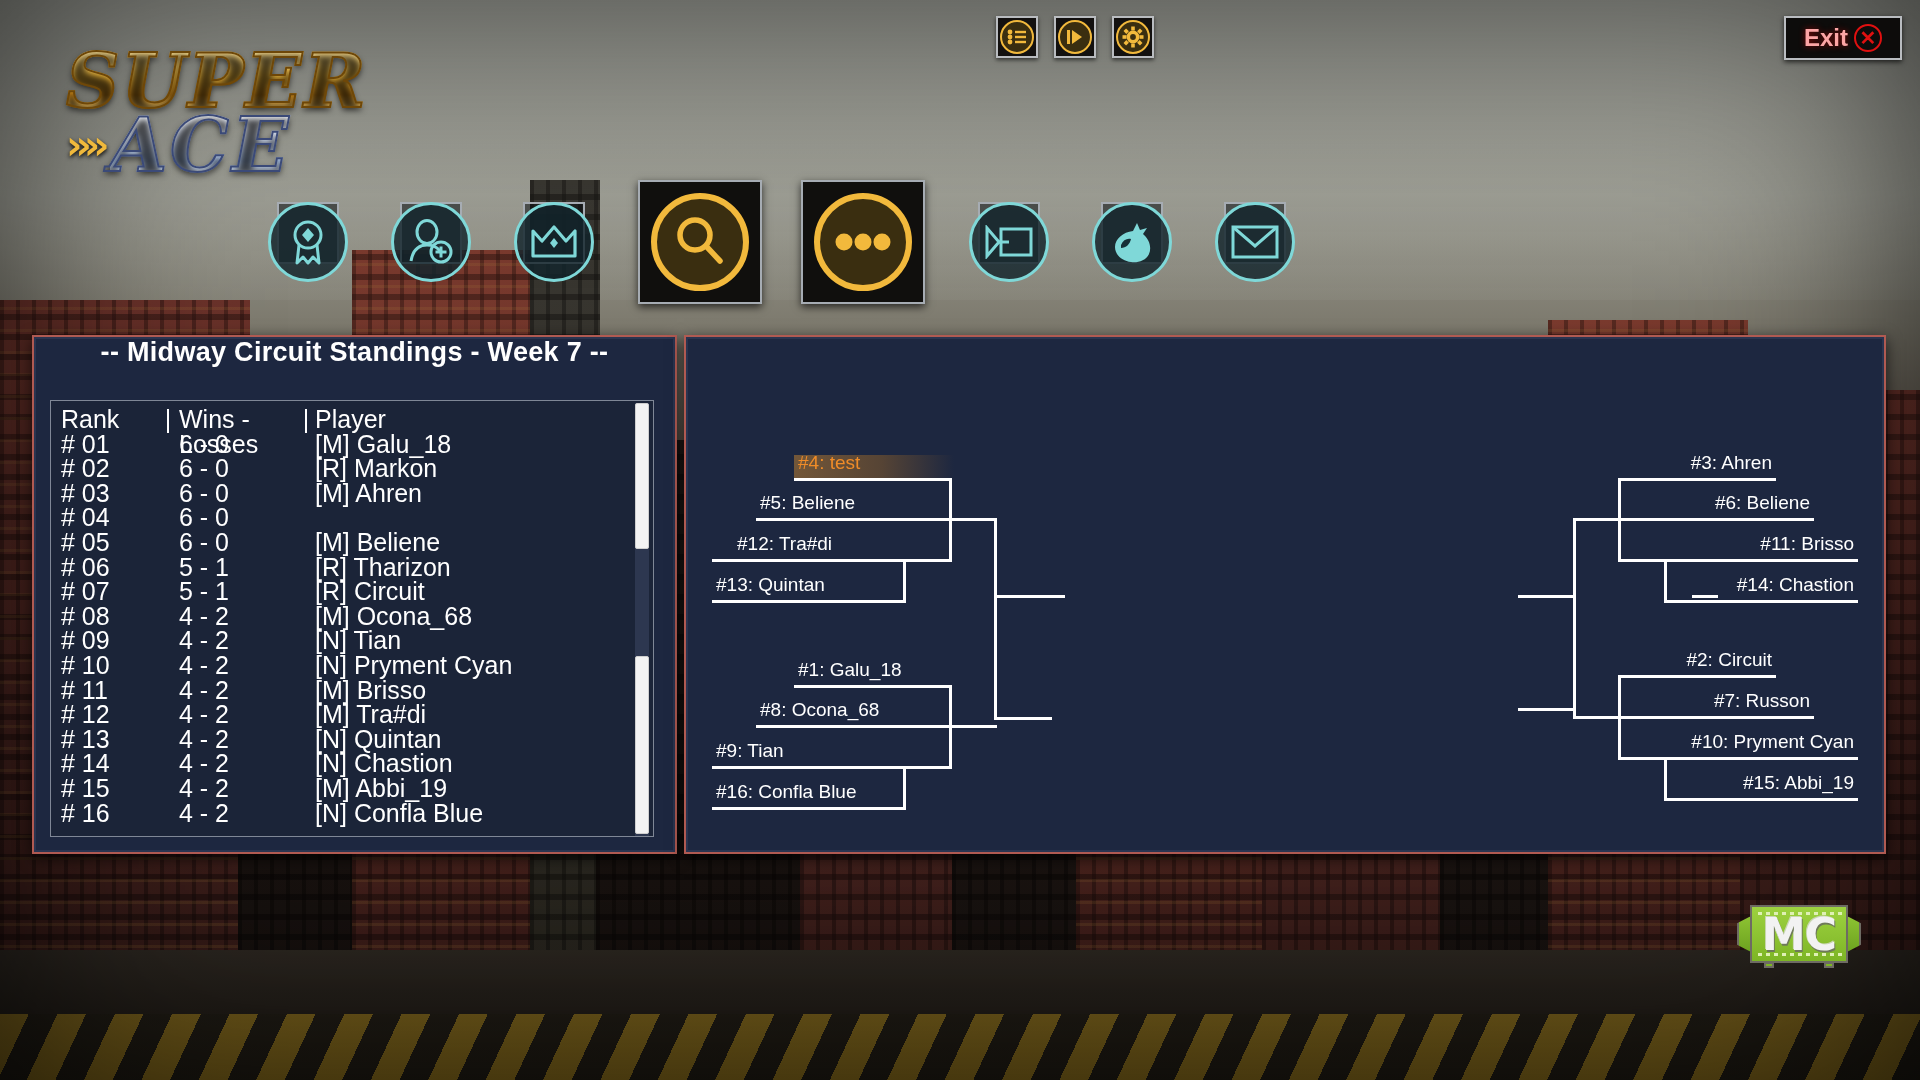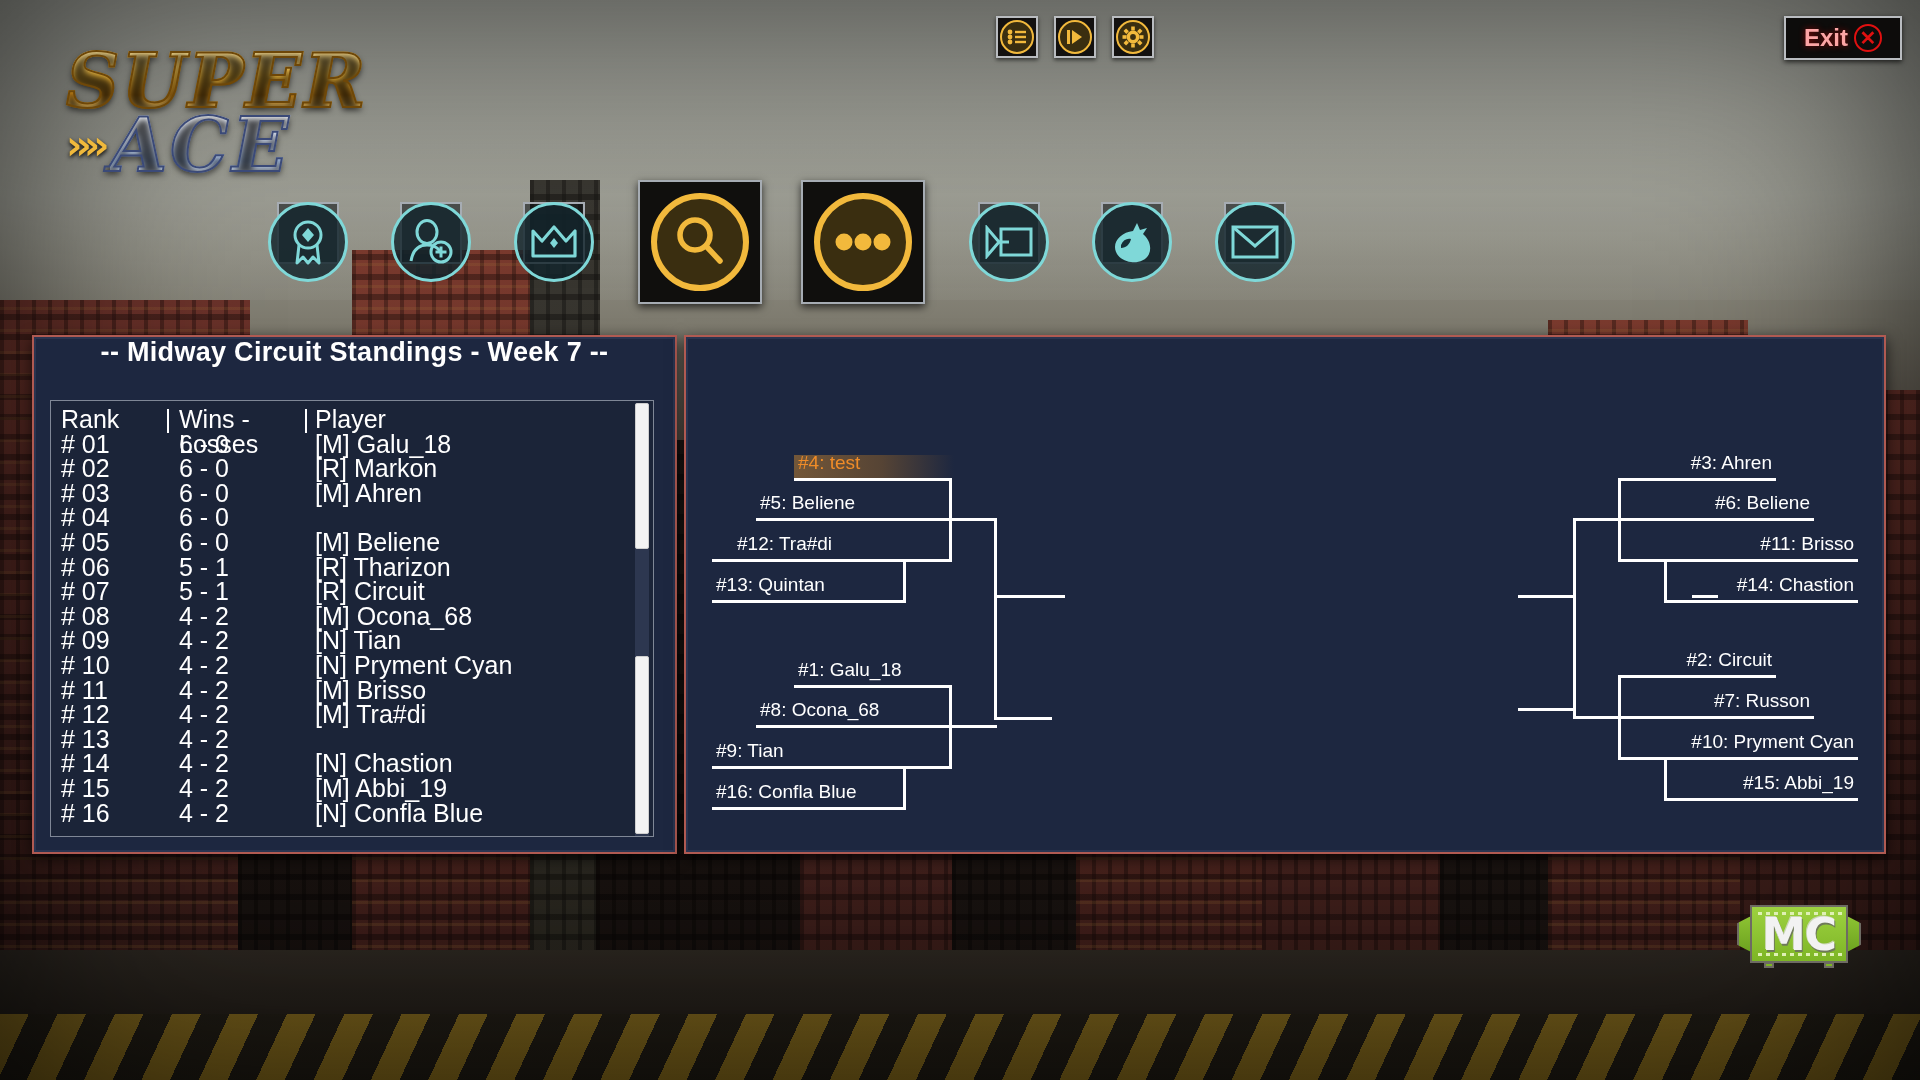--- a/index.html
+++ b/index.html
@@ -511,20 +511,21 @@
               <span class="c-sep"></span>
               <span class="c-wl">4 - 2</span>
               <span class="c-sep2"></span>
               <span class="c-player"><span>[M] </span><span>Tra#di</span></span>
             </div>
             <div class="srow">
               <span class="c-rank"># 13</span>
               <span class="c-sep"></span>
               <span class="c-wl">4 - 2</span>
               <span class="c-sep2"></span>
+              <span class="c-player"><span>[N] </span><span>Quintan</span></span>
             </div>
             <div class="srow">
               <span class="c-rank"># 14</span>
               <span class="c-sep"></span>
               <span class="c-wl">4 - 2</span>
               <span class="c-sep2"></span>
               <span class="c-player"><span>[N] </span><span>Chastion</span></span>
             </div>
             <div class="srow">
               <span class="c-rank"># 15</span>

